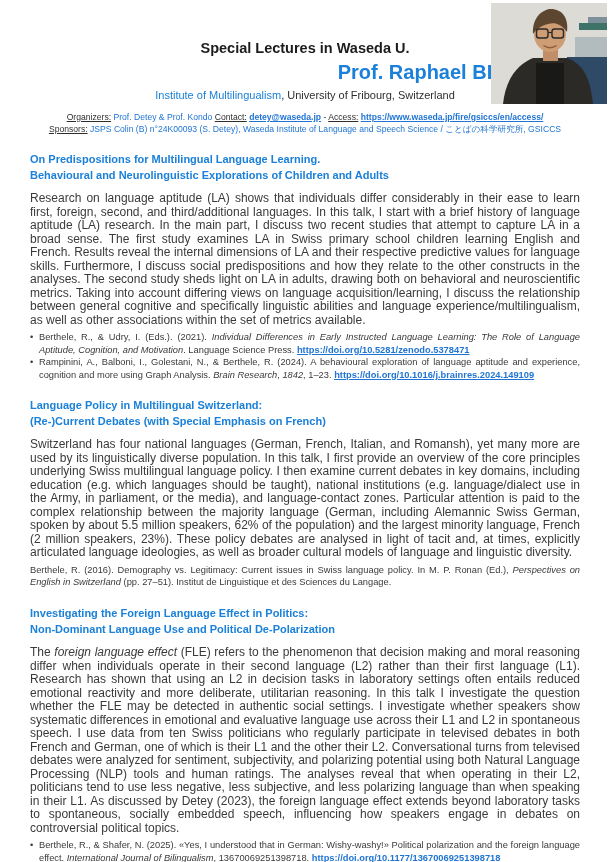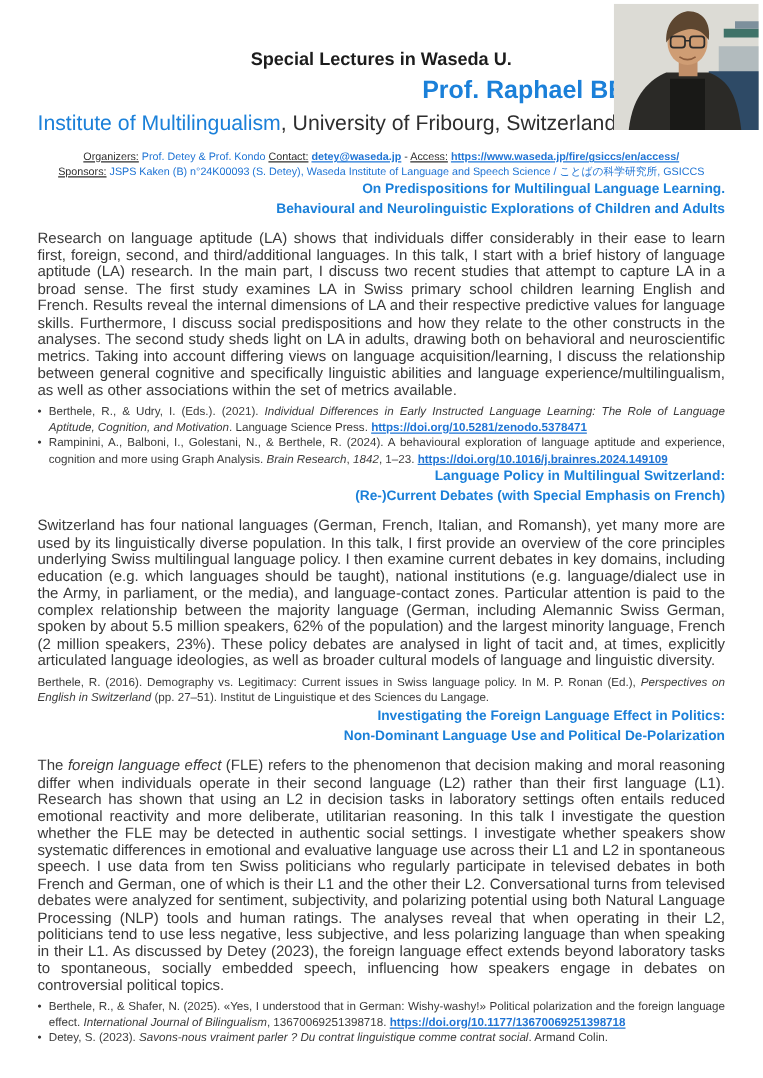--- a/index.html
+++ b/index.html
@@ -5,35 +5,35 @@
 <style>
   * { margin:0; padding:0; box-sizing:border-box; }
   html,body { width:610px; height:862px; background:#ffffff; overflow:hidden; }
   body { font-family:"Liberation Sans", sans-serif; color:#3a3a3a; position:relative; }
   .page { position:relative; width:610px; height:862px; padding:0 30px; }
 
   
   .photo { position:absolute; top:3px; right:3px; width:116px; height:101px; display:block; }
   .main-title { padding-top:40px; text-align:center; font-size:14.5px; font-weight:bold; color:#1c1c1c; }
   .speaker { margin-top:5px; text-align:right; font-size:20px; font-weight:bold; color:#1b80d9; }
-  .affiliation { margin-top:5px; font-size:17px; color:#2e2e2e; }
+  .affiliation { margin-top:5px; text-align:center; font-size:11px; color:#2e2e2e; }
   .affiliation .blue { color:#1b80d9; }
 
   .orgblock { margin-top:11px; text-align:center; font-size:8.6px; line-height:11.5px; color:#2e2e2e; }
   .orgblock .ul { text-decoration:underline;text-align:center; }
   .orgblock .blue { color:#1f74d4; }
   .lnk { color:#1f74d4; text-decoration:underline; cursor:pointer;font-weight:bold; }
   .it { font-style:italic; }
 
   
   .session { text-align:center; font-size:10.8px; font-weight:normal; color:#2e2e2e; }
   .session span { text-decoration:underline; }
   .m-first { margin-top:30px; }
   .m-next  { margin-top:14px; }
-  .lec-title { margin-top:0; text-align:right; font-size:11px; font-weight:bold; color:#1b80d9; line-height:16px; }
+  .lec-title { margin-top:16px; text-align:left; font-size:11px; font-weight:bold; color:#1b80d9; line-height:16px; }
   .abstract { margin-top:9px; font-size:12px; line-height:13.5px; text-align:justify; color:#3a3a3a; }
   .refs { margin-top:4px; }
   .ref { font-size:9.3px; line-height:12.6px; text-align:justify; color:#3a3a3a; }
   .ref.bulleted { position:relative; padding-left:9px; }
   .ref .bullet { position:absolute; left:0; top:0; font-size:9.3px; }
 </style>
 </head>
 <body>
 
 <div class="page">
@@ -54,21 +54,21 @@
     <line x1="57" y1="29.5" x2="61" y2="29.5" stroke="#2a2a2a" stroke-width="1.2"></line>
     <path d="M52.5 42.5 Q59 47 65.5 42.5" stroke="#8a5b3c" stroke-width="1.4" fill="none"></path>
   </svg>
 
   <div class="main-title">Special Lectures in Waseda U.</div>
   <div class="speaker">Prof. Raphael BERTHELE</div>
   <div class="affiliation"><span class="blue">Institute of Multilingualism</span><span>, University of Fribourg, Switzerland</span></div>
 
   <div class="orgblock">
     <div><span class="ul">Organizers:</span><span> </span><span class="blue">Prof. Detey &amp; Prof. Kondo</span><span> </span><span class="ul">Contact:</span><span> </span><span class="lnk">detey@waseda.jp</span><span> - </span><span class="ul">Access:</span><span> </span><span class="lnk">https://www.waseda.jp/fire/gsiccs/en/access/</span></div>
-    <div><span class="ul">Sponsors:</span><span> </span><span class="blue">JSPS Kaken (B) n°24K00093 (S. Detey), Waseda Institute of Language and Speech Science / ことばの科学研究所, GSICCS</span></div>
+    <div><span class="ul">Sponsors:</span><span> </span><span class="blue">JSPS Colin (B) n°24K00093 (S. Detey), Waseda Institute of Language and Speech Science / ことばの科学研究所, GSICCS</span></div>
   </div>
 
   <section>
     <h4 class="lec-title">
       <span>On Predispositions for Multilingual Language Learning.</span><br>
       <span>Behavioural and Neurolinguistic Explorations of Children and Adults</span>
     </h4>
     <p class="abstract"><span>Research on language aptitude (LA) shows that individuals differ considerably in their ease to learn first, foreign, second, and third/additional languages. In this talk, I start with a brief history of language aptitude (LA) research. In the main part, I discuss two recent studies that attempt to capture LA in a broad sense. The first study examines LA in Swiss primary school children learning English and French. Results reveal the internal dimensions of LA and their respective predictive values for language skills. Furthermore, I discuss social predispositions and how they relate to the other constructs in the analyses. The second study sheds light on LA in adults, drawing both on behavioral and neuroscientific metrics. Taking into account differing views on language acquisition/learning, I discuss the relationship between general cognitive and specifically linguistic abilities and language experience/multilingualism, as well as other associations within the set of metrics available.</span></p>
     <div class="refs">
       <div class="ref bulleted">

